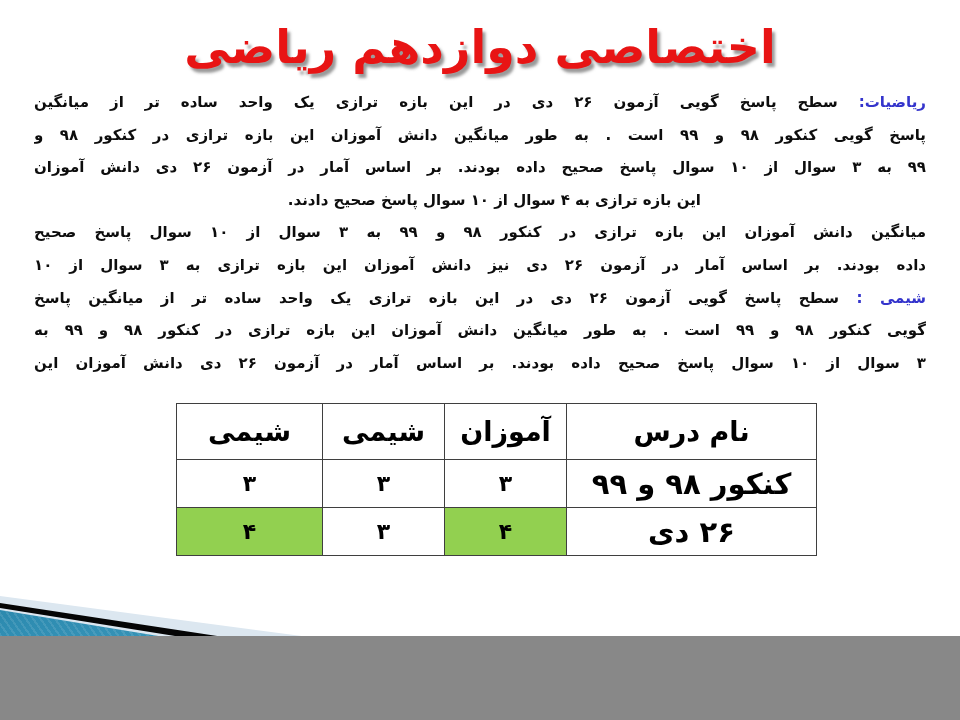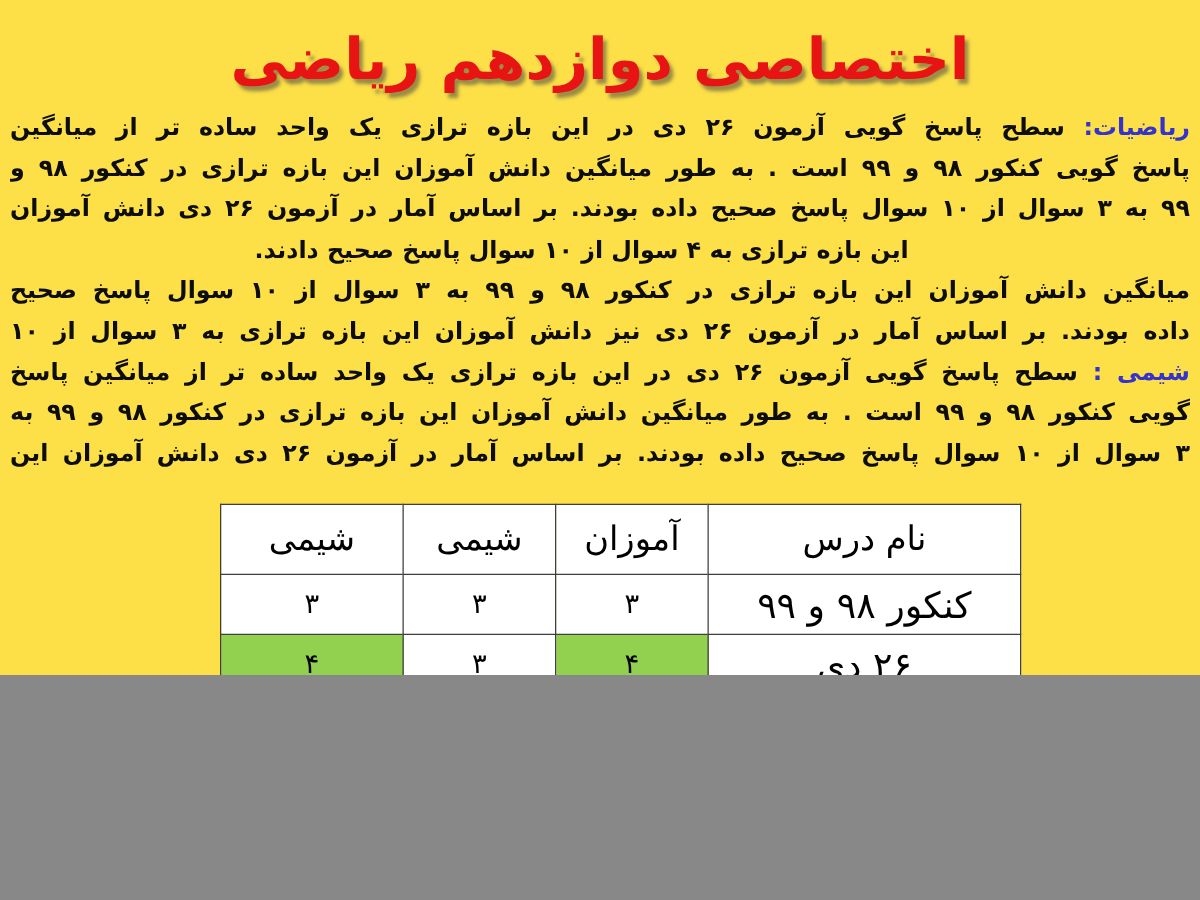--- a/index.html
+++ b/index.html
@@ -1,19 +1,19 @@
 <!DOCTYPE html>
 <html lang="fa" dir="rtl"><head>
 <meta charset="utf-8">
 <style>
   html,body{margin:0;padding:0;background:#888;}
   .slide{
     position:relative;
-    width:960px;height:540px;
-    background:#fde047;
+    width:960px;height:636px;
+    background:#ffffff;
     overflow:hidden;
     font-family:"DejaVu Sans",sans-serif;
     direction:rtl;
     margin:0 auto;
   }
   
   .deco{position:absolute;inset:0;pointer-events:none;}
   .deco-pale{
     clip-path:polygon(0 596px,935px 720px,0 720px);
     background:#dce7f0;
@@ -36,22 +36,22 @@
     text-align:center;
     font-size:46px;
     font-weight:bold;
     letter-spacing:0;
     text-shadow:3px 4px 3px rgba(70,70,70,0.55);
   }
   
   .text-block{
     position:relative;
     margin-top:12px;
-    padding:0 8px;
-    font-size:19px;
+    padding:0 34px;
+    font-size:15px;
     font-weight:bold;
     color:#0d0d0d;
   }
   .tline{
     height:32.6px;
     line-height:32.6px;
     white-space:nowrap;
   }
   .jline{
     text-align:justify;
@@ -70,21 +70,21 @@
     z-index:2;
     border-collapse:collapse;
     margin:24px 143px 0 auto;
     table-layout:fixed;
   }
   .scores-table td,.scores-table th{
     border:1.8px solid #3f3f3f;
     text-align:center;
     vertical-align:middle;
     background:#ffffff;
-    font-weight:normal;
+    font-weight:bold;
     padding:0;
   }
   .scores-table .hdr-row th{height:55px;font-size:27px;}
   .scores-table .data-row td{height:47px;font-size:22px;}
   .scores-table td.course-name{font-size:29px;}
   .col-name{width:250px;}
   .col-math{width:122px;}
   .col-phys{width:122px;}
   .col-chem{width:146px;}
 </style>

